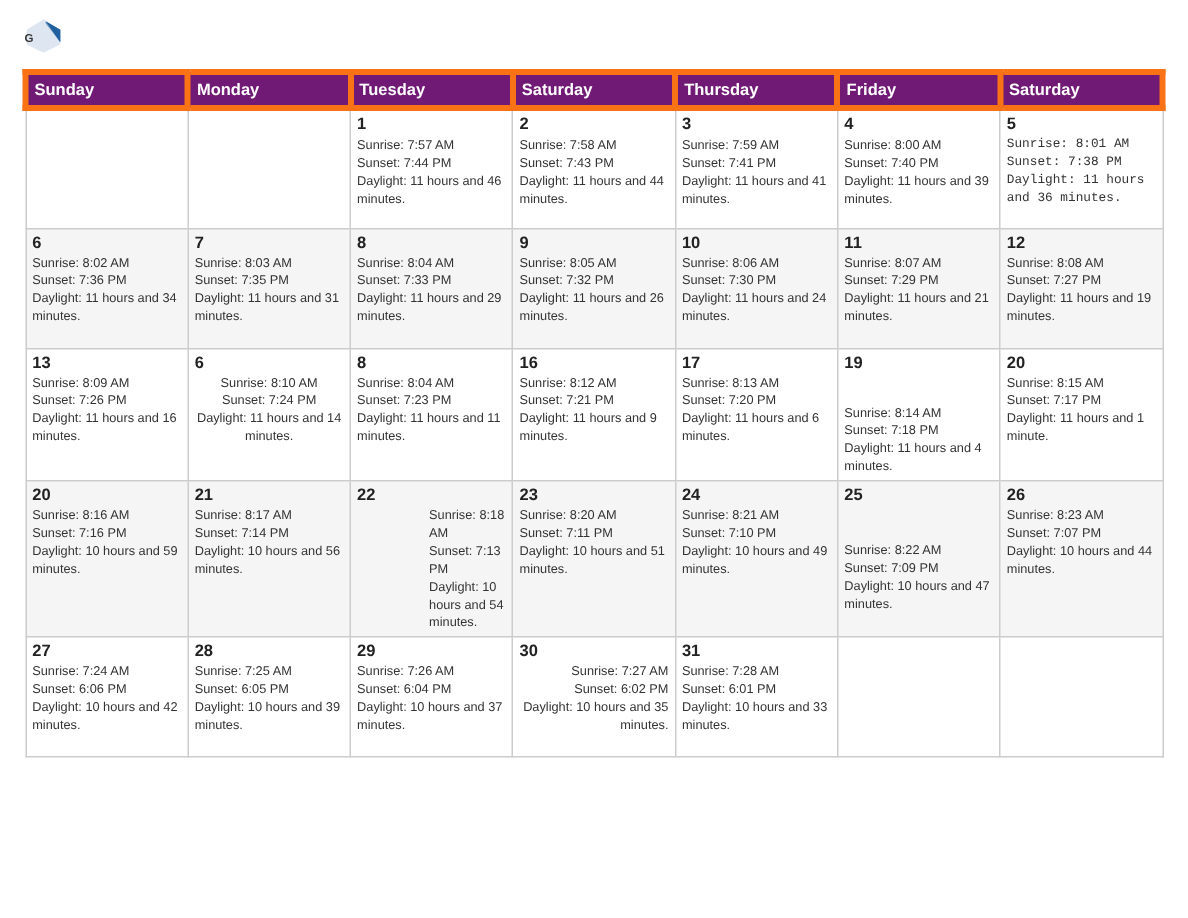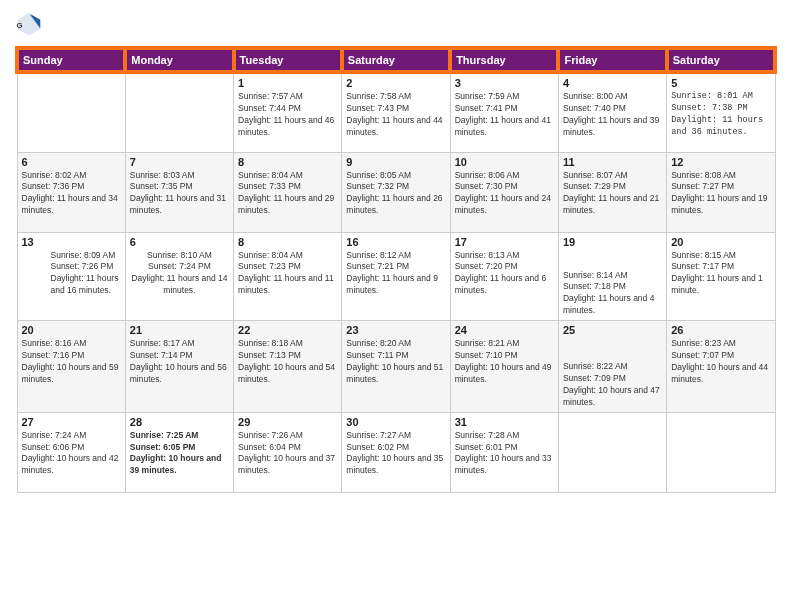--- a/index.html
+++ b/index.html
@@ -210,21 +210,21 @@
           <td>
             <span class="day-number">12</span>
             <div class="day-info" style="white-space: pre-line;">Sunrise: 8:08 AM
 Sunset: 7:27 PM
 Daylight: 11 hours and 19 minutes.</div>
           </td>
         </tr>
         <tr>
           <td>
             <span class="day-number">13</span>
-            <div class="day-info" style="white-space: pre-line; margin-left: 29px;">Sunrise: 8:09 AM
+            <div class="day-info" style="white-space: pre-line;">Sunrise: 8:09 AM
 Sunset: 7:26 PM
 Daylight: 11 hours and 16 minutes.</div>
           </td>
           <td>
             <span class="day-number">6</span>
             <div class="day-info" style="white-space: pre-line; text-align: center;">Sunrise: 8:10 AM
 Sunset: 7:24 PM
 Daylight: 11 hours and 14 minutes.</div>
           </td>
           <td>
@@ -266,21 +266,21 @@
 Daylight: 10 hours and 59 minutes.</div>
           </td>
           <td>
             <span class="day-number">21</span>
             <div class="day-info" style="white-space: pre-line;">Sunrise: 8:17 AM
 Sunset: 7:14 PM
 Daylight: 10 hours and 56 minutes.</div>
           </td>
           <td>
             <span class="day-number">22</span>
-            <div class="day-info" style="white-space: pre-line;">Sunrise: 8:18 AM
+            <div class="day-info" style="white-space: pre-line; margin-left: 48px;">Sunrise: 8:18 AM
 Sunset: 7:13 PM
 Daylight: 10 hours and 54 minutes.</div>
           </td>
           <td>
             <span class="day-number">23</span>
             <div class="day-info" style="white-space: pre-line;">Sunrise: 8:20 AM
 Sunset: 7:11 PM
 Daylight: 10 hours and 51 minutes.</div>
           </td>
           <td>
@@ -304,33 +304,33 @@
         </tr>
         <tr>
           <td>
             <span class="day-number">27</span>
             <div class="day-info" style="white-space: pre-line;">Sunrise: 7:24 AM
 Sunset: 6:06 PM
 Daylight: 10 hours and 42 minutes.</div>
           </td>
           <td>
             <span class="day-number">28</span>
-            <div class="day-info" style="white-space: pre-line; font-weight: bold;">Sunrise: 7:25 AM
+            <div class="day-info" style="white-space: pre-line;">Sunrise: 7:25 AM
 Sunset: 6:05 PM
 Daylight: 10 hours and 39 minutes.</div>
           </td>
           <td>
             <span class="day-number">29</span>
             <div class="day-info" style="white-space: pre-line;">Sunrise: 7:26 AM
 Sunset: 6:04 PM
 Daylight: 10 hours and 37 minutes.</div>
           </td>
           <td>
             <span class="day-number">30</span>
-            <div class="day-info" style="white-space: pre-line;">Sunrise: 7:27 AM
+            <div class="day-info" style="white-space: pre-line; text-align: right;">Sunrise: 7:27 AM
 Sunset: 6:02 PM
 Daylight: 10 hours and 35 minutes.</div>
           </td>
           <td>
             <span class="day-number">31</span>
             <div class="day-info" style="white-space: pre-line;">Sunrise: 7:28 AM
 Sunset: 6:01 PM
 Daylight: 10 hours and 33 minutes.</div>
           </td>
           <td class="empty-cell"></td>

